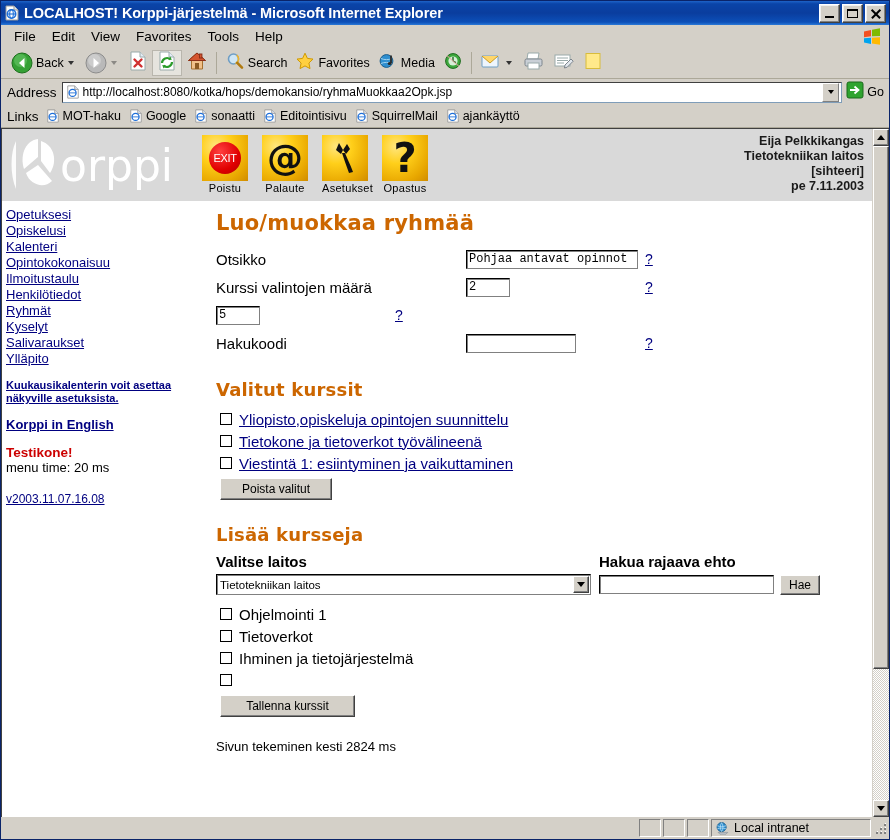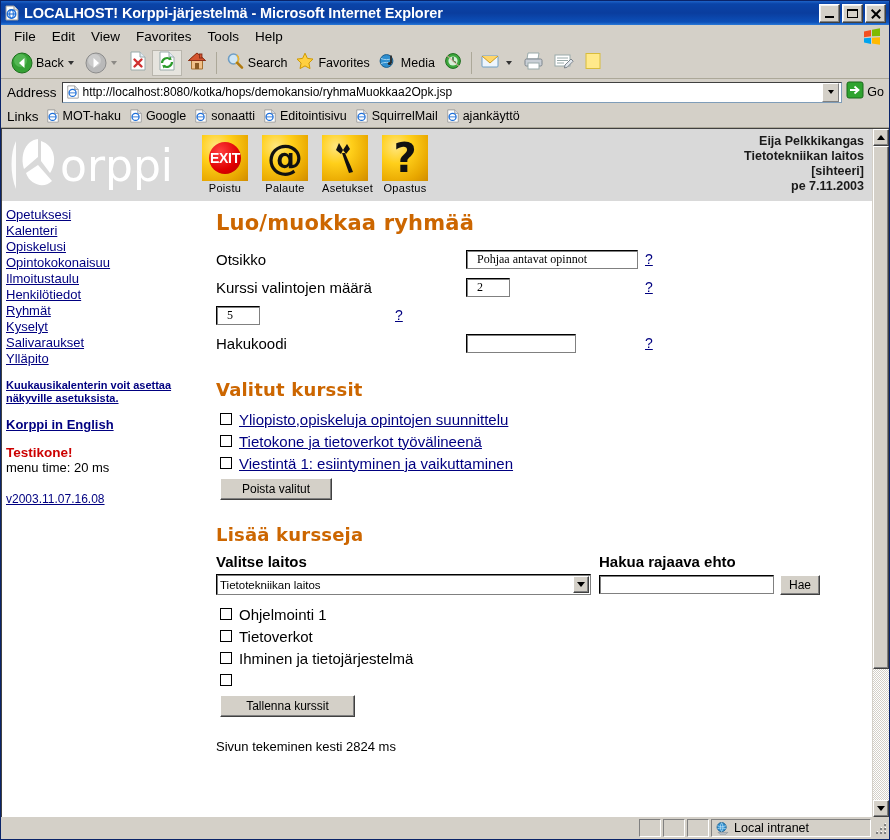--- a/index.html
+++ b/index.html
@@ -126,21 +126,21 @@
   .hicons { display:flex; gap:14px; padding-top:6px; flex:0 0 auto;}
   .hicon { width:46px; text-align:center; cursor:default;}
   .hicon .box {
     width:46px;height:46px;
     background: radial-gradient(ellipse at 30% 25%, #ffe680 0%, #ffcf1a 35%, #e8a700 75%, #d08c00 100%);
     position:relative; display:flex;align-items:center;justify-content:center;
   }
   .hicon .cap { font-size:11px; color:#000; margin-top:1px; letter-spacing:0.3px;}
   .exitdot{width:32px;height:32px;border-radius:50%;background:radial-gradient(circle at 35% 30%,#ff4040,#e00000 60%,#b00000);
            display:flex;align-items:center;justify-content:center;}
-  .exitdot span{color:#fff;font-size:14px;font-weight:700;letter-spacing:-0.3px;}
+  .exitdot span{color:#fff;font-size:11px;font-weight:400;letter-spacing:-0.3px;}
   .glyph{font-size:34px;line-height:34px;color:#111;font-weight:700;font-family:"DejaVu Sans",sans-serif;}
   .huser {
     margin-left:auto; text-align:right; padding:5px 8px 0 0;
     font-size:12.5px; font-weight:700; color:#1a1a1a; line-height:15px; flex:0 0 auto;
   }
 
   
   .pagebody { flex:1 1 auto; display:flex; overflow:hidden; background:#fff;}
   .sidebar { width:200px; flex:0 0 auto; padding:6px 0 0 4px; background:#fff;}
   .sidebar a { display:block; color:#000080; font-size:13px; text-decoration:underline; line-height:16px; }
@@ -157,22 +157,22 @@
   h2.sect {
     color:#cc6600; font-size:21px; font-weight:700; margin:6px 0 10px 0;
     letter-spacing:0.2px; font-family:"DejaVu Sans", sans-serif;
   }
   h2.sect.small { font-size:18px; margin:4px 0 8px 0;}
   .frow { display:flex; align-items:center; height:28px; }
   .flabel { font-size:15px; color:#000; }
   .inp {
     background:#fff; border:1px solid #000; border-right-color:#808080; border-bottom-color:#808080;
     box-shadow: inset 1px 1px 0 #808080;
-    height:19px; font-size:12px; padding:1px 10px; color:#000;
-    display:flex; align-items:center; font-family:Liberation Serif, serif;
+    height:19px; font-size:12px; padding:1px 2px; color:#000;
+    display:flex; align-items:center; font-family:Liberation Mono, monospace;
   }
   .qmark { color:#000080; text-decoration:underline; font-size:14px; }
 
   .cbrow { display:flex; align-items:center; height:22px; }
   .cb {
     width:12px;height:12px;background:#fff;border:1px solid #000;
     margin:0 7px 0 4px; flex:0 0 auto;
   }
   .cbrow a { color:#000080; font-size:15px; text-decoration:underline;}
   .cbrow .plain { color:#000; font-size:15px;}
@@ -565,22 +565,22 @@
           <div>Tietotekniikan laitos</div>
           <div>[sihteeri]</div>
           <div>pe 7.11.2003</div>
         </div>
       </div>
 
       <div class="pagebody">
 
         <div class="sidebar">
           <a href="#">Opetuksesi</a>
+          <a href="#">Opiskelusi</a>
           <a href="#">Kalenteri</a>
-          <a href="#">Opiskelusi</a>
           <a href="#">Opintokokonaisuu</a>
           <a href="#">Ilmoitustaulu</a>
           <a href="#">Henkilötiedot</a>
           <a href="#">Ryhmät</a>
           <a href="#">Kyselyt</a>
           <a href="#">Salivaraukset</a>
           <a href="#">Ylläpito</a>
 
           <div class="sb-note">
             <a href="#">Kuukausikalenterin voit asettaa</a>

